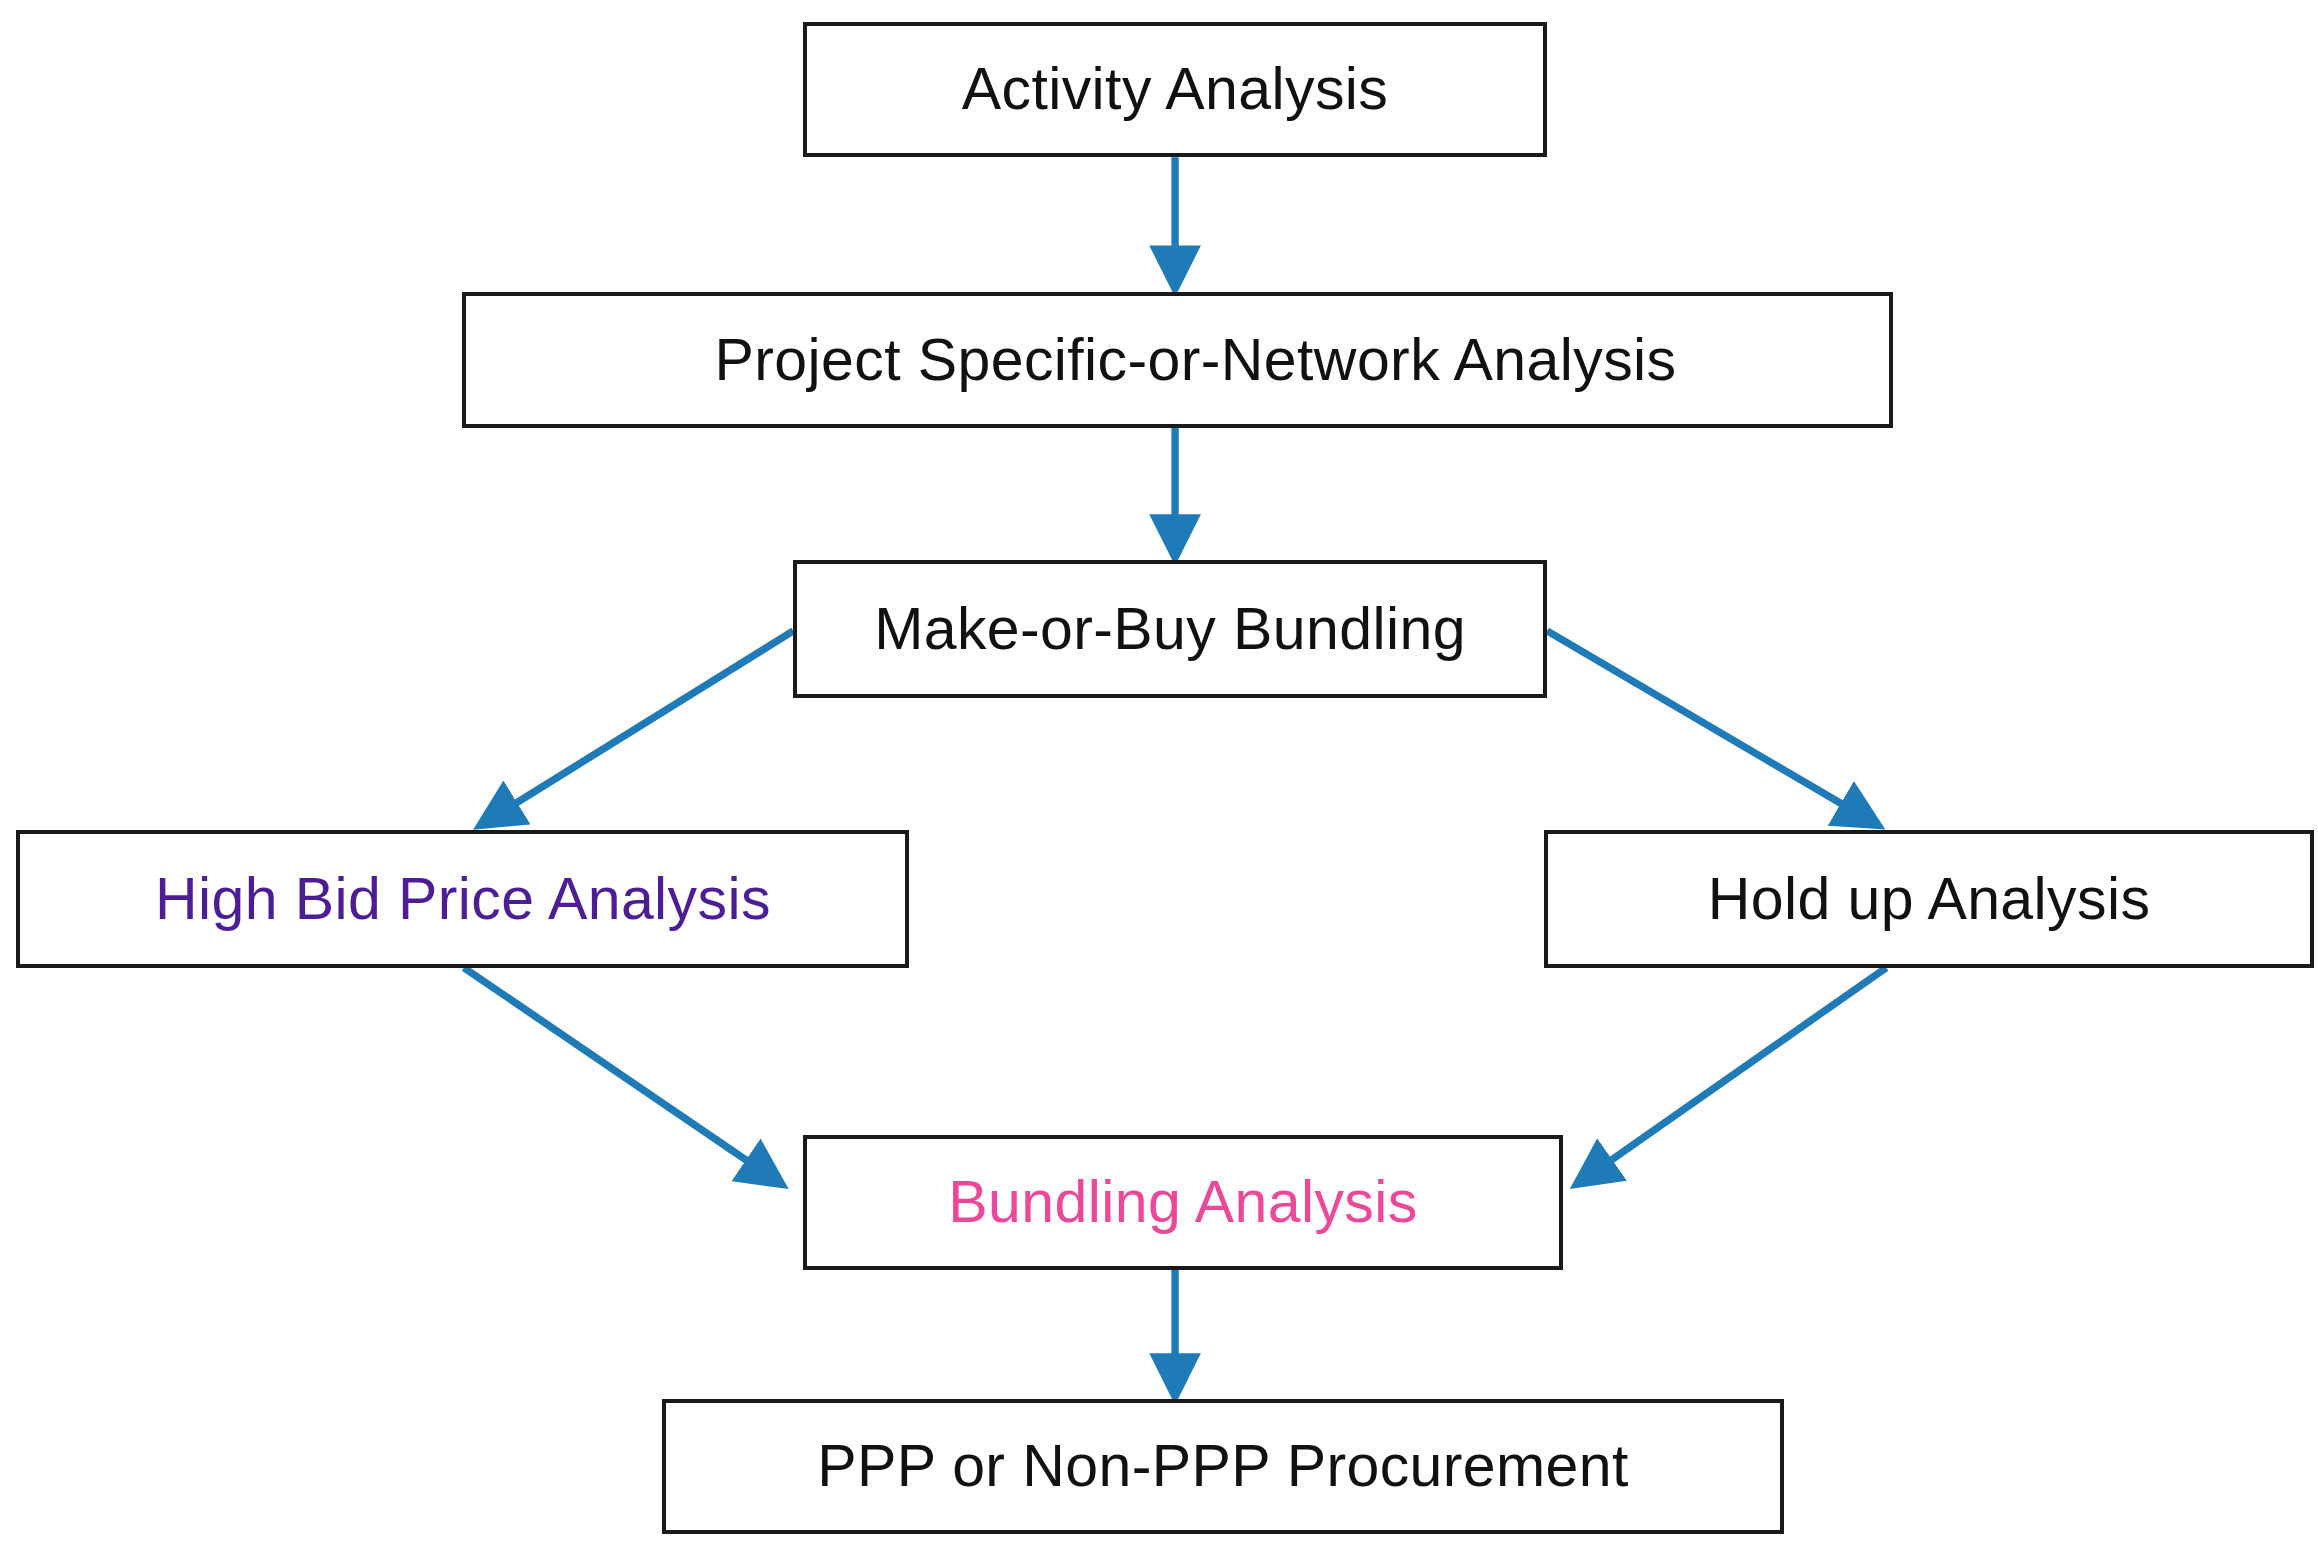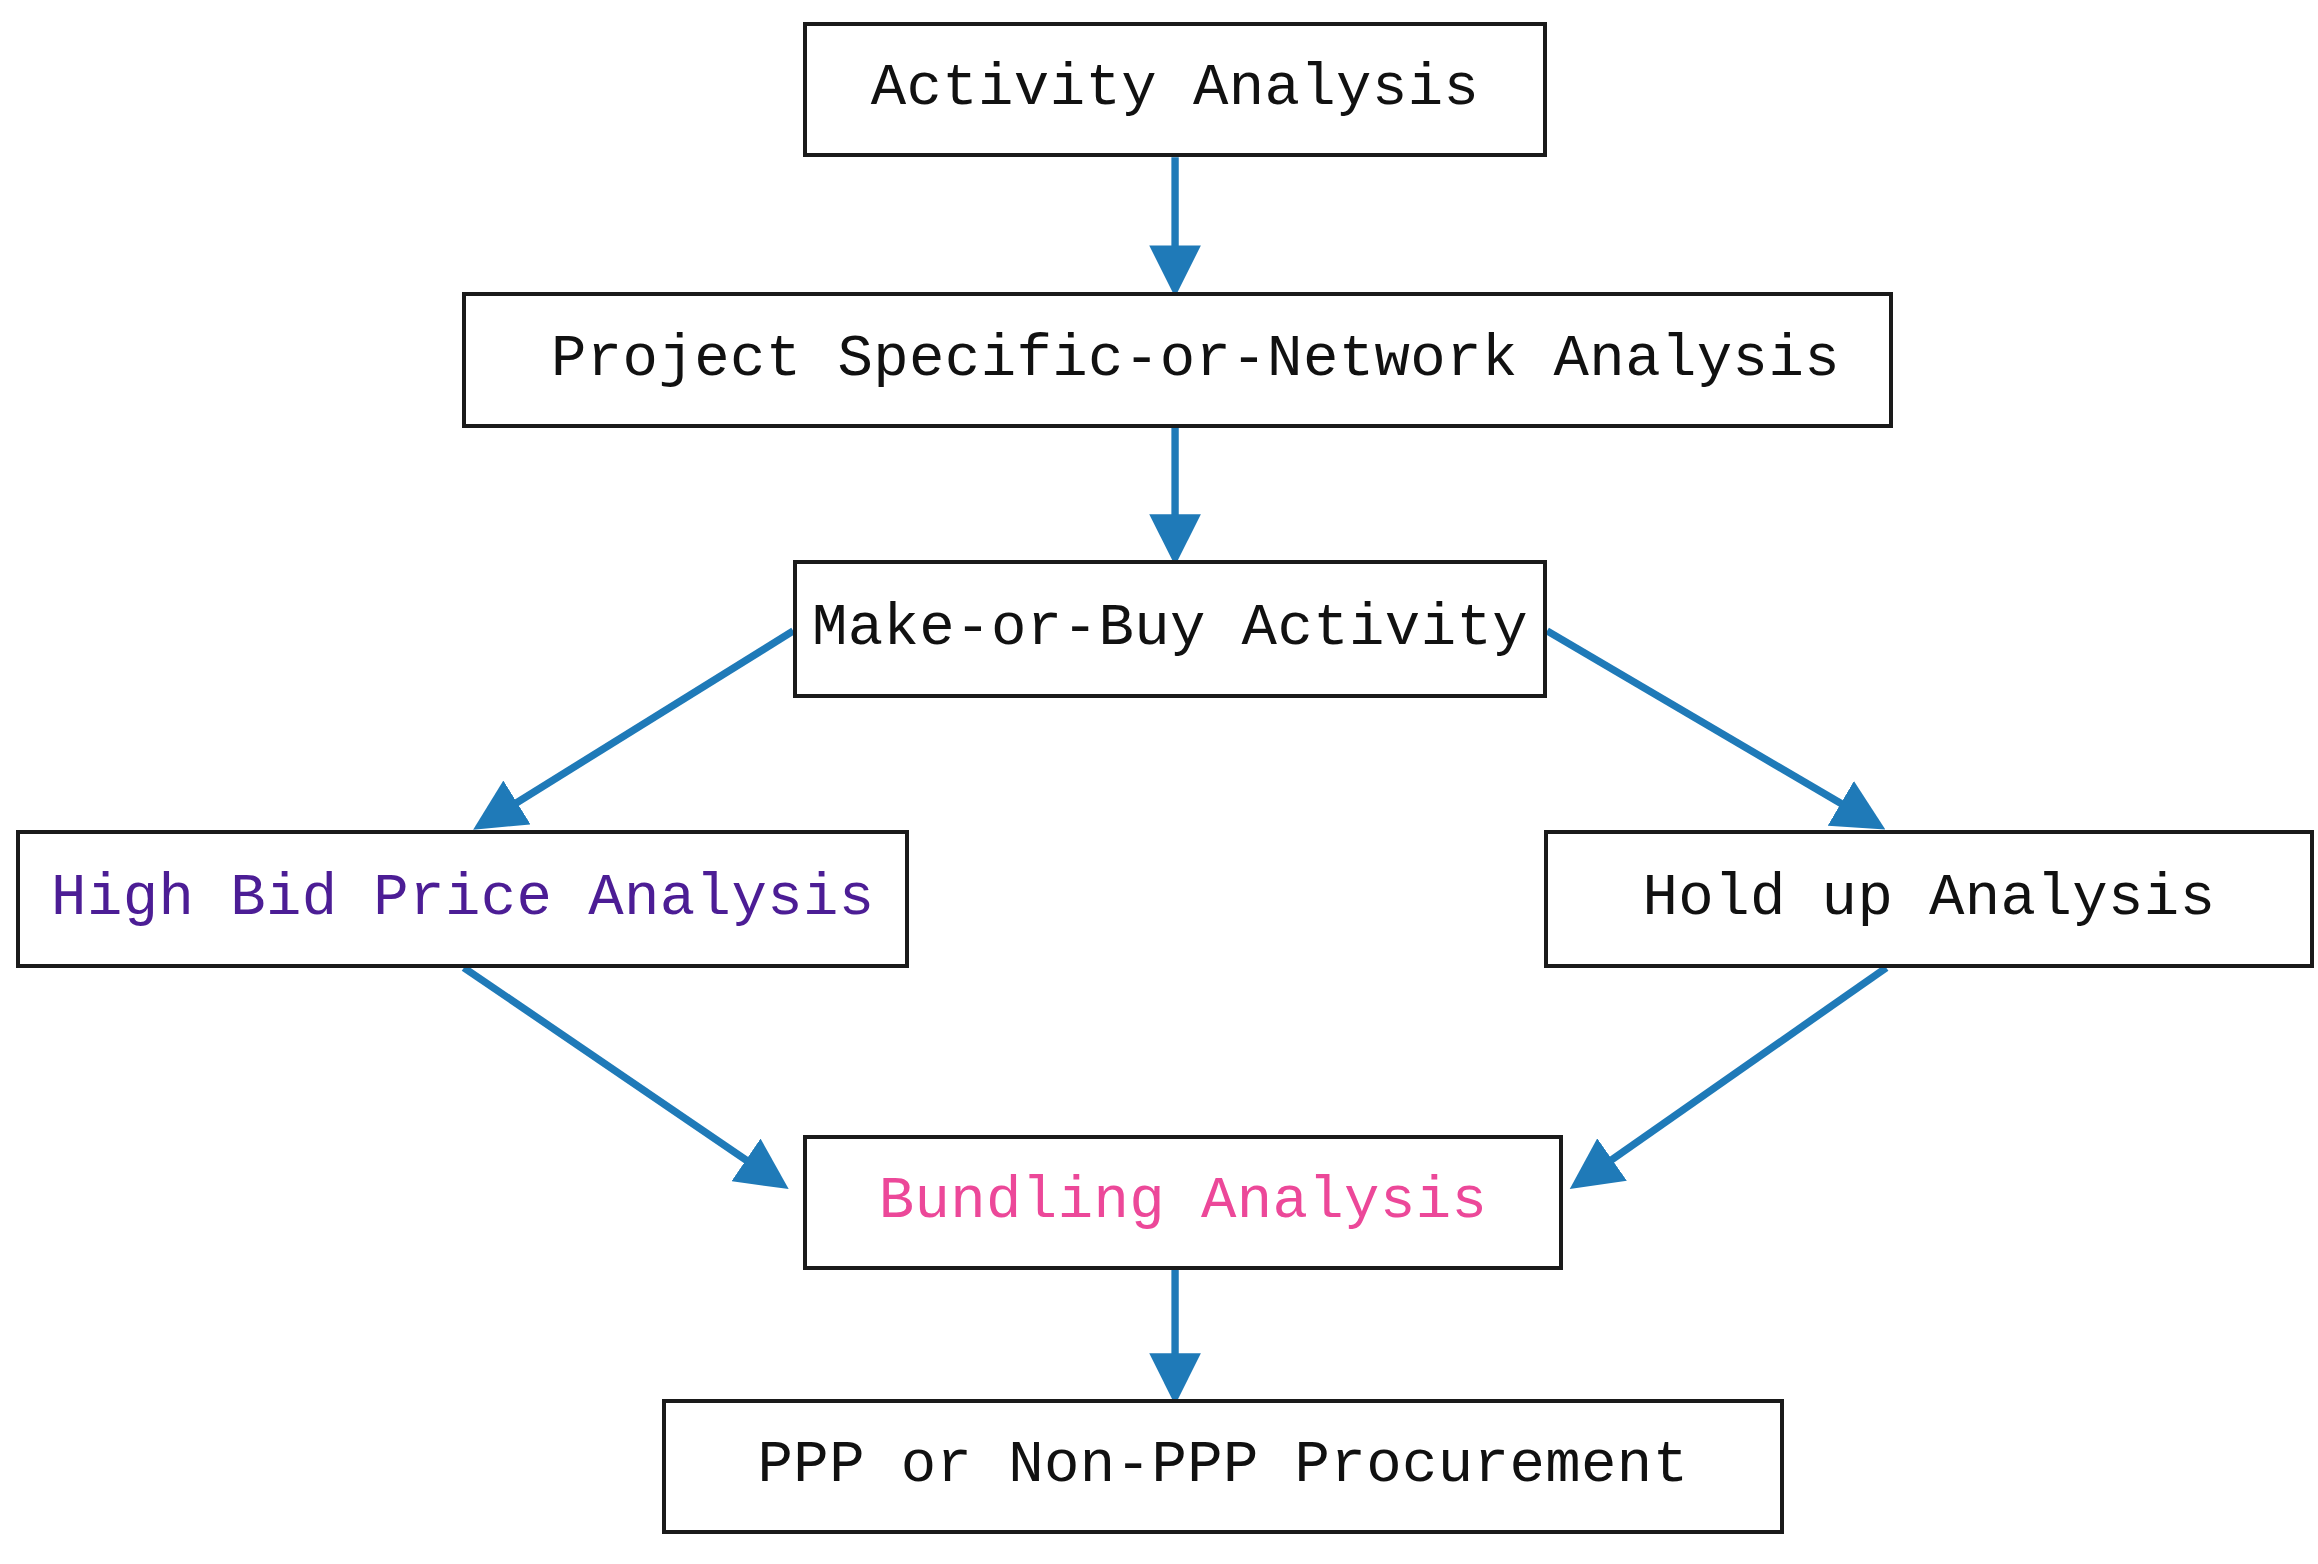--- a/index.html
+++ b/index.html
@@ -24,21 +24,21 @@
     align-items: center;
     justify-content: center;
     z-index: 3;
   }
   .flow-box .box-label {
     font-size: 59px;
     line-height: 1.1;
     color: #111111;
     letter-spacing: 0.4px;
     white-space: nowrap;
-    font-family: Liberation Mono, monospace;
+    font-family: Liberation Sans, sans-serif;
   }
   #edges {
     position: absolute;
     left: 0;
     top: 0;
     width: 2319px;
     height: 1565px;
     z-index: 1;
   }
 </style>
@@ -71,21 +71,21 @@
 
   <div class="flow-box" style="left: 803px; top: 22px; width: 744px; height: 135px; border-color: rgb(26, 26, 26); background: rgb(255, 255, 255);">
     <span class="box-label" style="color: rgb(17, 17, 17);">Activity Analysis</span>
   </div>
 
   <div class="flow-box" style="left: 462px; top: 292px; width: 1431px; height: 136px; border-color: rgb(26, 26, 26); background: rgb(255, 255, 255); padding-left: 36px;">
     <span class="box-label" style="color: rgb(17, 17, 17);">Project Specific-or-Network Analysis</span>
   </div>
 
   <div class="flow-box" style="left: 793px; top: 560px; width: 754px; height: 138px; border-color: rgb(26, 26, 26); background: rgb(255, 255, 255);">
-    <span class="box-label" style="color: rgb(17, 17, 17);">Make-or-Buy Activity</span>
+    <span class="box-label" style="color: rgb(17, 17, 17);">Make-or-Buy Bundling</span>
   </div>
 
   <div class="flow-box" style="left: 16.4px; top: 830px; width: 893px; height: 138px; border-color: rgb(26, 26, 26); background: rgb(255, 255, 255);">
     <span class="box-label" style="color: #4c1d95;">High Bid Price Analysis</span>
   </div>
 
   <div class="flow-box" style="left: 1544px; top: 830px; width: 770px; height: 138px; border-color: rgb(26, 26, 26); background: rgb(255, 255, 255);">
     <span class="box-label" style="color: rgb(17, 17, 17);">Hold up Analysis</span>
   </div>
 

